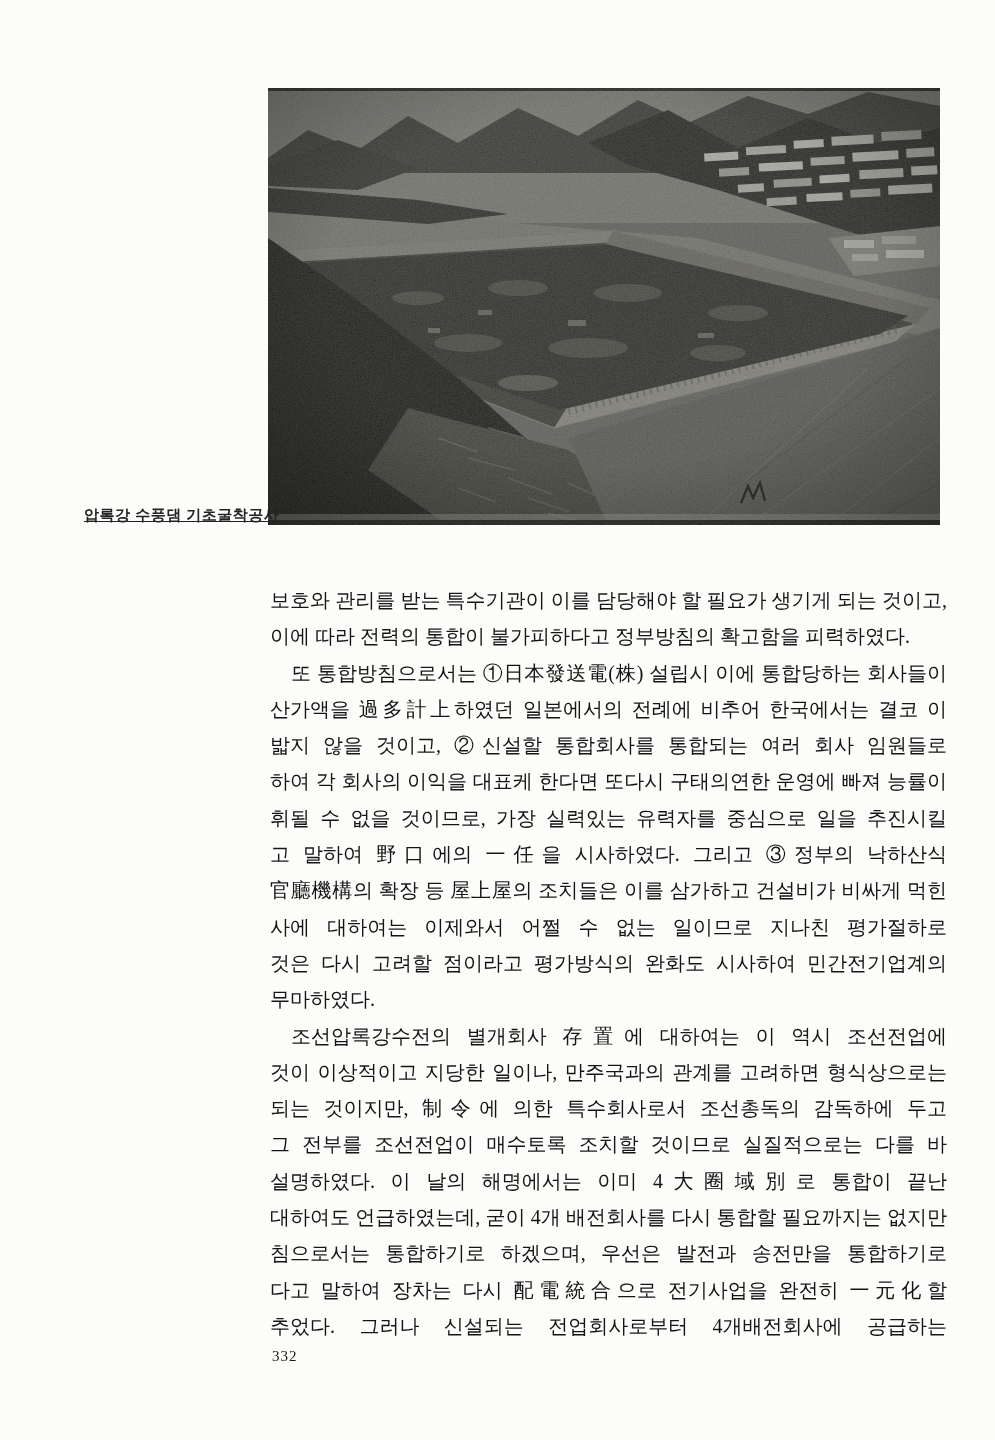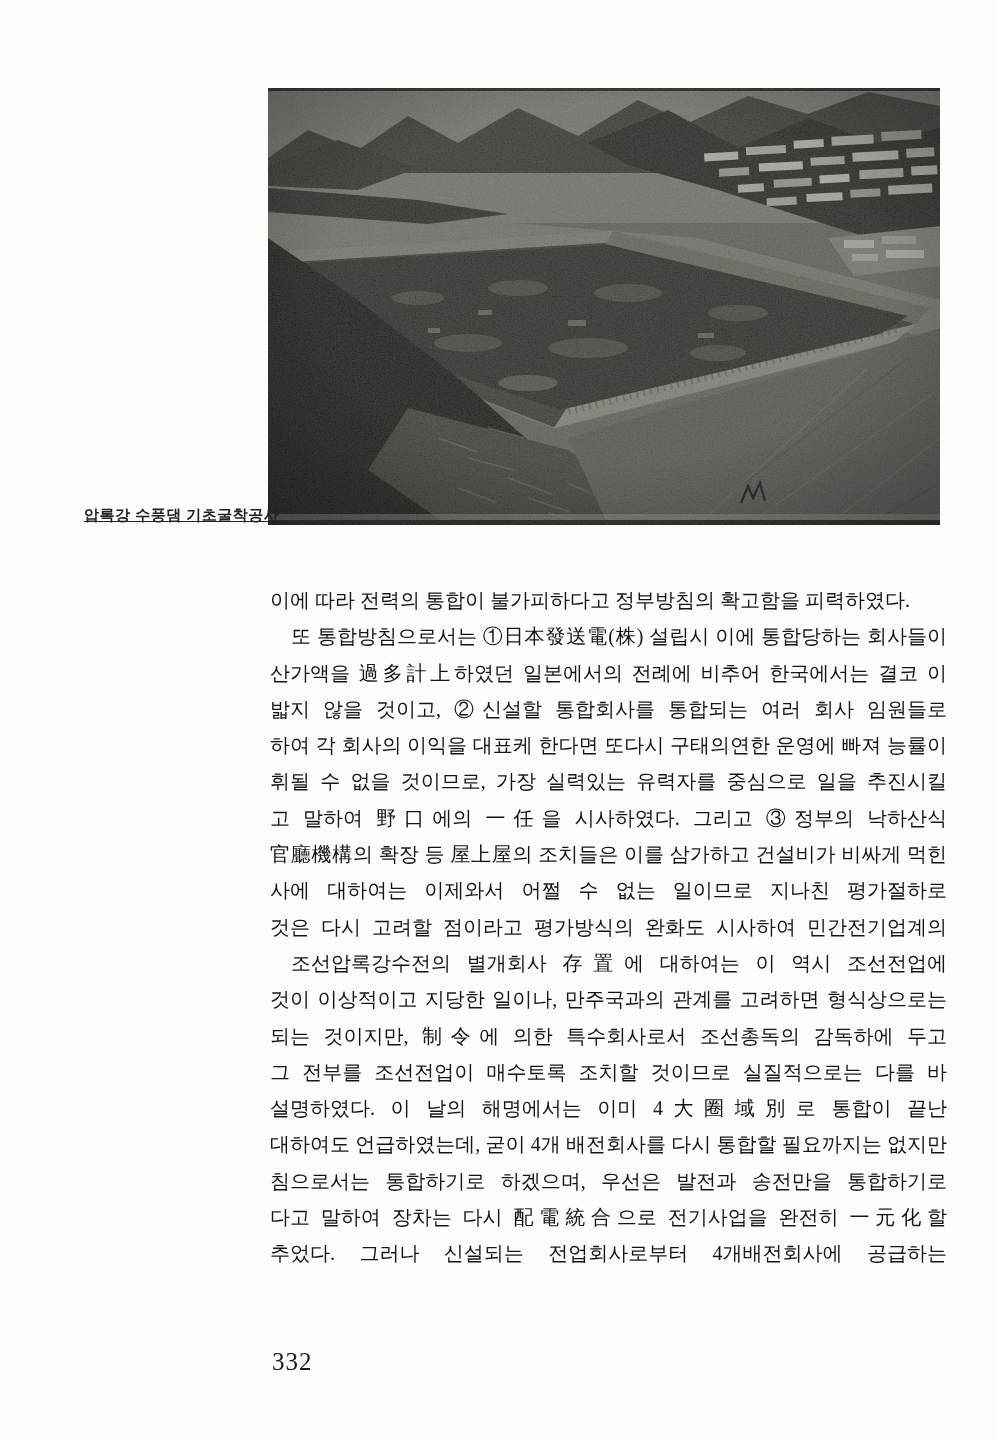--- a/index.html
+++ b/index.html
@@ -30,21 +30,21 @@
     text-align:justify;
     text-align-last:justify;
     word-break:keep-all;
     white-space:normal;
     height:36.3px;overflow:hidden;
   }
   .line.para-end{text-align-last:left;}
   .line.indent{padding-left:21px;}
   .page-number{
     position:absolute;left:272px;top:1348px;
-    font-size:25px;color:#1a1a1a;letter-spacing:1px;
+    font-size:15px;color:#1a1a1a;letter-spacing:1px;
   }
 </style>
 </head>
 <body>
 
 <div class="photo-frame">
   <svg viewBox="0 0 672 437" preserveAspectRatio="none">
     <defs>
       <filter id="grainD" x="0" y="0" width="100%" height="100%">
         <feTurbulence type="fractalNoise" baseFrequency="0.9" numOctaves="2" stitchTiles="stitch"></feTurbulence>
@@ -167,30 +167,32 @@
 
     <rect width="672" height="437" filter="url(#grainD)" opacity=".28"></rect>
     <rect width="672" height="437" filter="url(#grainL)" opacity=".18"></rect>
     <rect width="672" height="437" fill="url(#vig)"></rect>
   </svg>
 </div>
 
 <div class="photo-caption">압록강 수풍댐 기초굴착공사</div>
 
 <div class="body-text">
+  <div class="line">보호와 관리를 받는 특수기관이 이를 담당해야 할 필요가 생기게 되는 것이고,</div>
   <div class="line para-end">이에 따라 전력의 통합이 불가피하다고 정부방침의 확고함을 피력하였다.</div>
   <div class="line indent">또 통합방침으로서는 ①日本發送電(株) 설립시 이에 통합당하는 회사들이 자</div>
   <div class="line">산가액을 過多計上하였던 일본에서의 전례에 비추어 한국에서는 결코 이 前轍을</div>
   <div class="line">밟지 않을 것이고, ②신설할 통합회사를 통합되는 여러 회사 임원들로 혼합구성</div>
   <div class="line">하여 각 회사의 이익을 대표케 한다면 또다시 구태의연한 운영에 빠져 능률이 발</div>
   <div class="line">휘될 수 없을 것이므로, 가장 실력있는 유력자를 중심으로 일을 추진시킬 것이라</div>
   <div class="line">고 말하여 野口에의 一任을 시사하였다. 그리고 ③정부의 낙하산식 인사라든지</div>
   <div class="line">官廳機構의 확장 등 屋上屋의 조치들은 이를 삼가하고 건설비가 비싸게 먹힌 회</div>
   <div class="line">사에 대하여는 이제와서 어쩔 수 없는 일이므로 지나친 평가절하로 매수한다는</div>
   <div class="line">것은 다시 고려할 점이라고 평가방식의 완화도 시사하여 민간전기업계의 반대를</div>
+  <div class="line para-end">무마하였다.</div>
   <div class="line indent">조선압록강수전의 별개회사 存置에 대하여는 이 역시 조선전업에 통합시키는</div>
   <div class="line">것이 이상적이고 지당한 일이나, 만주국과의 관계를 고려하면 형식상으로는 존속</div>
   <div class="line">되는 것이지만, 制令에 의한 특수회사로서 조선총독의 감독하에 두고 발생전력은</div>
   <div class="line">그 전부를 조선전업이 매수토록 조치할 것이므로 실질적으로는 다를 바 없다고</div>
   <div class="line">설명하였다. 이 날의 해명에서는 이미 4大圈域別로 통합이 끝난 4大配電會社에</div>
   <div class="line">대하여도 언급하였는데, 굳이 4개 배전회사를 다시 통합할 필요까지는 없지만 방</div>
   <div class="line">침으로서는 통합하기로 하겠으며, 우선은 발전과 송전만을 통합하기로 결정지었</div>
   <div class="line">다고 말하여 장차는 다시 配電統合으로 전기사업을 완전히 一元化할 구상임을 비</div>
   <div class="line">추었다. 그러나 신설되는 전업회사로부터 4개배전회사에 공급하는 전기요금은 총</div>
 </div>

